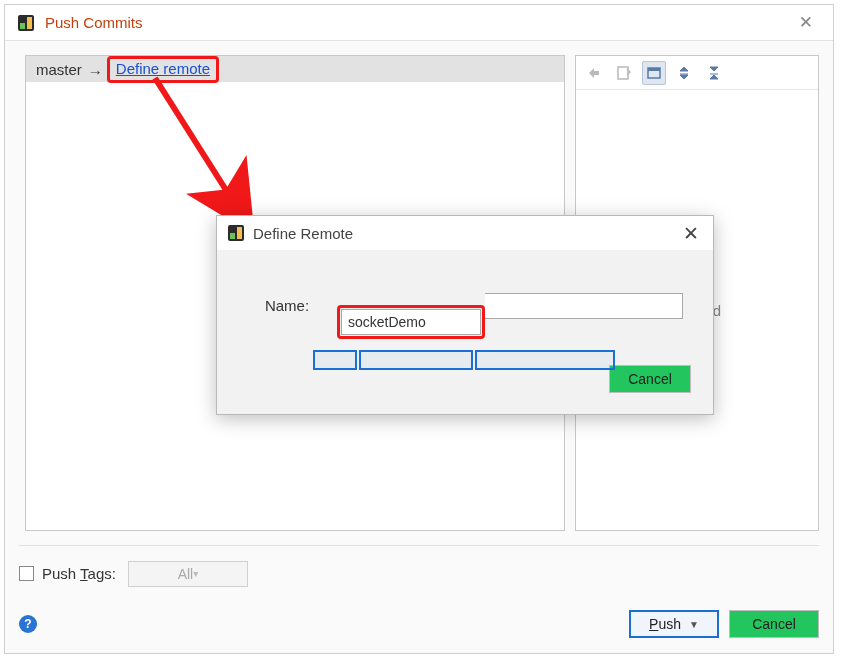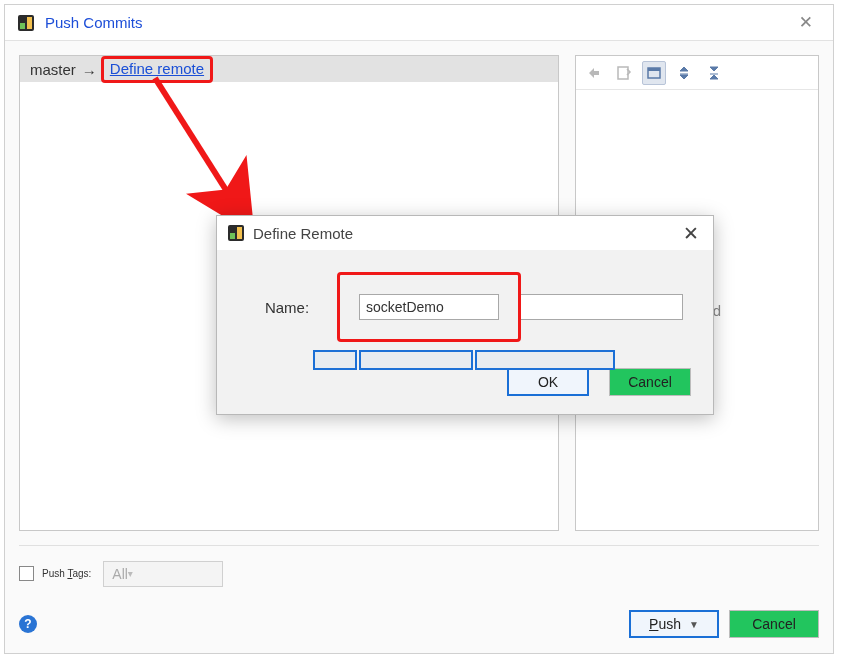--- a/index.html
+++ b/index.html
@@ -21,31 +21,31 @@
   }
   .titlebar {
     height: 36px;
     display: flex; align-items: center;
     padding: 0 14px 0 12px;
     background: #fff;
     border-bottom: 1px solid #e2e2e2;
     color: #555;
   }
   .titlebar .app-icon { width: 18px; height: 18px; margin-right: 10px; }
-  .titlebar .title { flex: 1; font-size: 15px; color: #1d4ed8; }
+  .titlebar .title { flex: 1; font-size: 15px; color: #c2410c; }
   .titlebar .close-x { font-size: 17px; color: #888; padding: 0 6px; cursor: default; }
 
   .body-area {
     position: absolute;
     left: 14px; right: 14px;
     top: 50px; bottom: 122px;
   }
   .left-panel {
     position: absolute;
-    left: 0; top: 0; width: 540px; bottom: 0;
+    left: 6px; top: 0; width: 540px; bottom: 0;
     border: 1px solid #c8c8c8;
     background: #fff;
   }
   .right-panel {
     position: absolute;
     left: 556px; right: 0; top: 0; bottom: 0;
     border: 1px solid #c8c8c8;
     background: #fff;
   }
   .branch-row {
@@ -96,30 +96,30 @@
     display: flex; align-items: center;
     border-top: 1px solid #e0e0e0;
     padding-top: 10px;
   }
   .push-tags-cb {
     width: 15px; height: 15px;
     border: 1px solid #888;
     margin-right: 8px;
     background: #fff;
   }
-  .push-tags-label { margin-right: 12px; font-size: 10px; }
+  .push-tags-label { margin-right: 12px; font-size: 15px; }
   .push-tags-label .mnemonic { text-decoration: underline; }
   .tags-combo {
     width: 120px; height: 26px;
     background: #f4f4f4;
     border: 1px solid #d0d0d0;
     display: flex; align-items: center;
     padding: 0 8px;
     color: #aaa;
-    justify-content: flex-start;
+    justify-content: center;
   }
 
   .footer2 {
     position: absolute;
     left: 14px; right: 14px; bottom: 12px;
     height: 34px;
     display: flex; align-items: center;
   }
   .help-icon {
     width: 18px; height: 18px;
@@ -176,22 +176,22 @@
     background: #fff;
     border: 1px solid #a8a8a8;
     padding: 0 6px;
     font-size: 14px;
     display: flex; align-items: center;
     overflow: hidden; white-space: nowrap;
   }
   .red-wrap {
     border: 3px solid #f01818;
     border-radius: 4px;
-    padding: 19px;
-    display: inline-flex; align-items: center;
+    padding: 1px;
+    display: inline-flex; align-items: center; margin-top: 33px;
   }
   .red-wrap-wide { width: 100%; }
   .inner-buttons {
     display: flex; justify-content: flex-end;
     padding: 6px 22px 0 0;
     gap: 10px;
   }
 
   
   .blue-seg-row {
@@ -337,21 +337,20 @@
       <span class="form-label">Name:</span>
       <span class="red-wrap">
         <span class="form-input" style="width:140px;">
           <span>socketDemo</span>
         </span>
       </span>
       <span class="form-input" style="flex:1;border-left:none;"></span>
     </div>
   </div>
   <div class="inner-buttons">
-    <span class="btn primary" style="min-width:82px;">OK</span>
     <span class="btn" style="min-width:82px;">Cancel</span>
   </div>
 </div>
 
 <div class="blue-seg-row">
   <div class="blue-seg" style="width:44px;"></div>
   <div class="blue-seg" style="width:114px;"></div>
   <div class="blue-seg" style="width:140px;"></div>
 </div>
 

